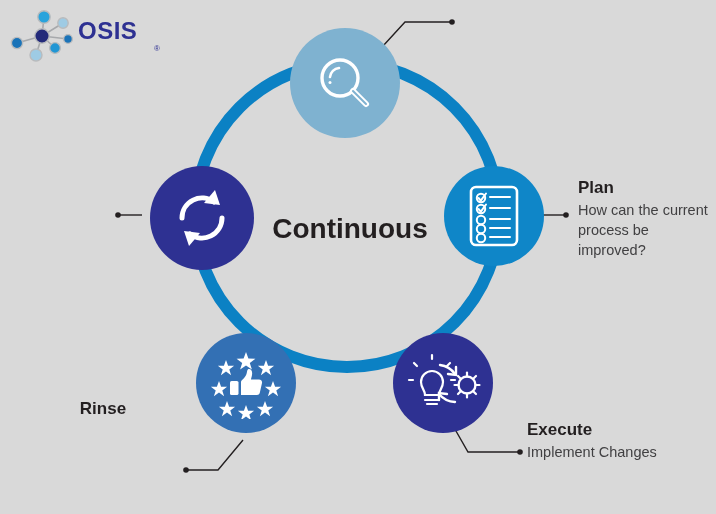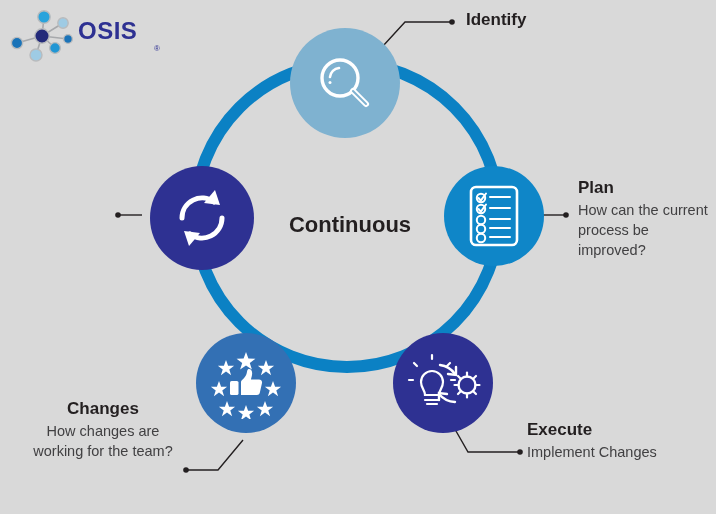--- a/index.html
+++ b/index.html
@@ -63,21 +63,21 @@
   #node-execute  { left: 243px; top: 325px; width: 100px; height: 100px; background: #2e3192; }
   #node-review   { left: 46px;  top: 325px; width: 100px; height: 100px; background: #3370b4; }
   #node-repeat   { left: 0px;   top: 158px; width: 104px; height: 104px; background: #2e3192; }
   
   #center-caption {
     position: absolute;
     left: 95px;
     top: 203px;
     width: 210px;
     text-align: center;
-    font-size: 22px;
+    font-size: 28px;
     font-weight: bold;
     line-height: 1.25;
     color: #231f20;
   }
   
   .label { position: absolute; }
   .label .title {
     font-size: 17px;
     font-weight: bold;
     color: #231f20;
@@ -242,34 +242,32 @@
         </g>
       </svg>
     </div>
 
     <div id="center-caption">
       <div>Continuous</div>
     </div>
   </div>
 
   <div class="label right" id="label-identify">
-    <div class="title">Identify</div>
   </div>
 
   <div class="label right" id="label-execute">
     <div class="title">Execute</div>
     <div class="desc">Implement Changes</div>
   </div>
 
   <div class="label right" id="label-plan">
     <div class="title">Plan</div>
     <div class="desc">How can the current process be improved?</div>
   </div>
 
   <div class="label center" id="label-review">
-    <div class="title">Changes</div>
-    <div class="desc">How changes are working for the team?</div>
+    <div class="title">Rinse</div>
   </div>
 
   <div class="label center" id="label-repeat">
   </div>
 
 </div>
 
 </body></html>

